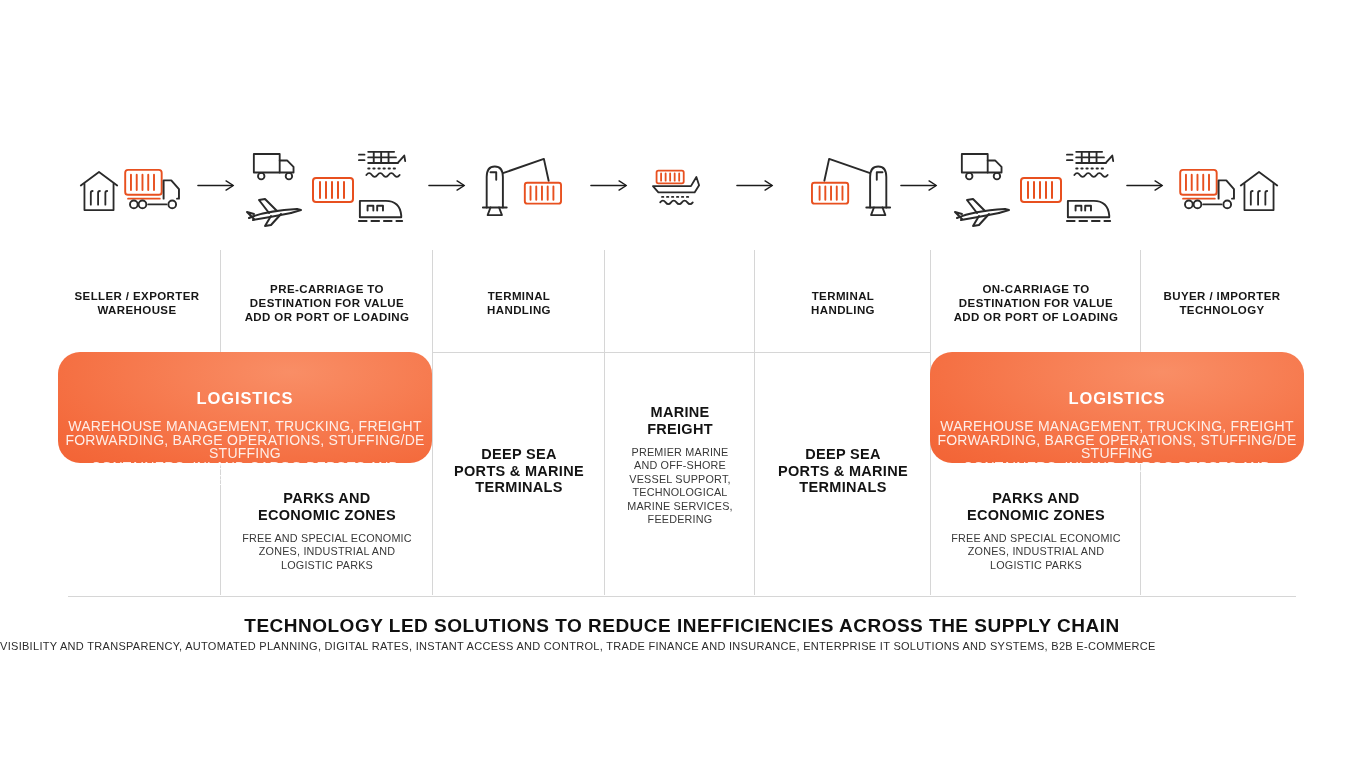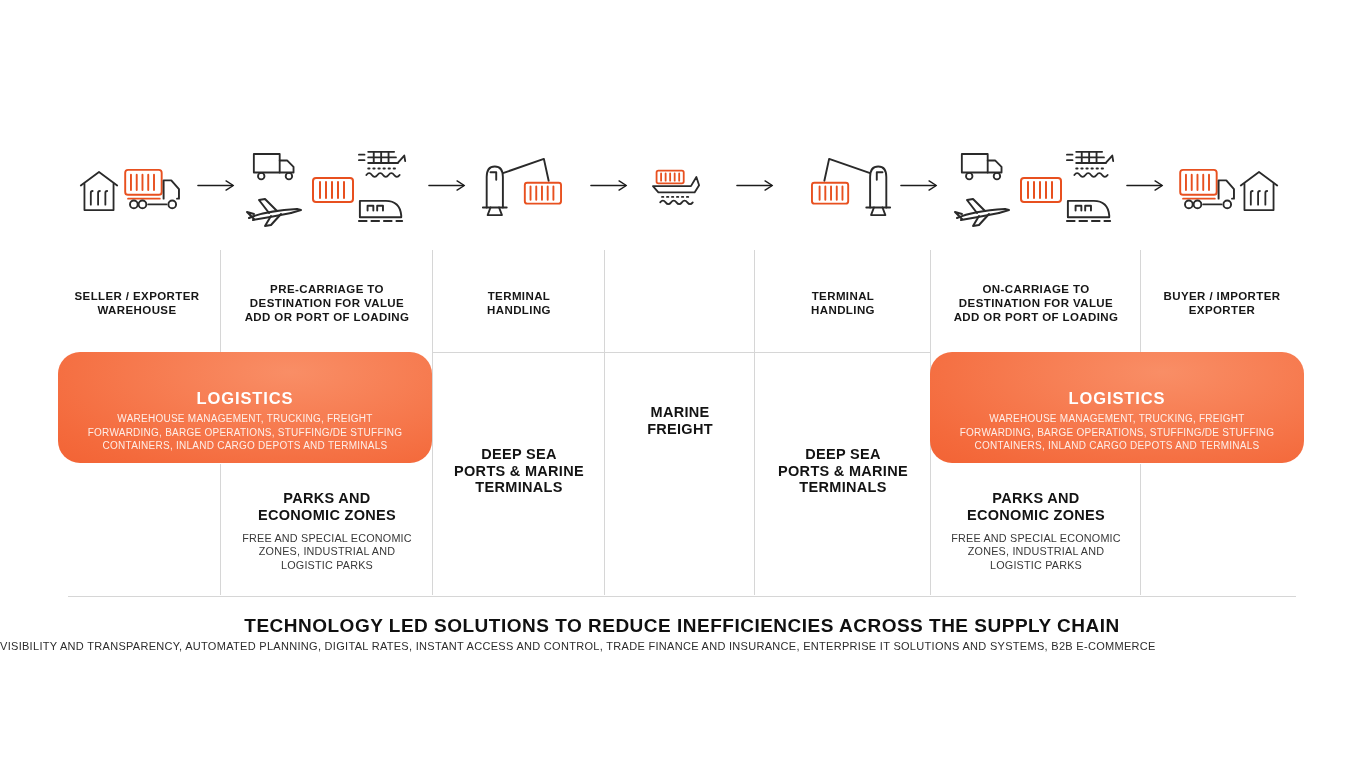--- a/index.html
+++ b/index.html
@@ -18,21 +18,21 @@
   
   .stage-label{position:absolute;top:274px;height:58px;display:flex;align-items:center;justify-content:center;
     text-align:center;font-weight:700;font-size:11.5px;line-height:14px;letter-spacing:.4px;color:#161616;
     white-space:pre-line;}
 
   
   .logistics-card{position:absolute;top:352px;width:374px;height:111px;border-radius:22px;
     background:radial-gradient(130% 170% at 62% 18%, #f98e66 0%, #f46a3c 55%, #ee5222 100%);
     color:#ffffff;text-align:center;box-sizing:border-box;padding-top:37px;}
   .logistics-card .card-title{font-weight:700;font-size:16.5px;letter-spacing:.9px;}
-  .logistics-card .card-body{margin-top:4px;font-size:10px;line-height:13.5px;letter-spacing:.25px;
+  .logistics-card .card-body{margin-top:12px;font-size:14px;line-height:13.5px;letter-spacing:.25px;
     color:rgba(255,255,255,.88);white-space:pre-line;}
 
   
   .block{position:absolute;text-align:center;}
   .block-title{font-weight:700;font-size:14.5px;line-height:16.5px;letter-spacing:.3px;color:#131313;white-space:pre-line;}
   .block-body{margin-top:9px;font-size:10.8px;line-height:13.4px;letter-spacing:.2px;color:#383838;white-space:pre-line;}
 
   
   .footer-title{position:absolute;left:0;top:615px;width:1364px;text-align:center;
     font-weight:700;font-size:19px;letter-spacing:.5px;color:#101010;}
@@ -246,21 +246,21 @@
 DESTINATION FOR VALUE
 ADD OR PORT OF LOADING</div>
   <div class="stage-label" style="left:434px;width:170px">TERMINAL
 HANDLING</div>
   <div class="stage-label" style="left:756px;width:174px">TERMINAL
 HANDLING</div>
   <div class="stage-label" style="left:932px;width:208px">ON-CARRIAGE TO
 DESTINATION FOR VALUE
 ADD OR PORT OF LOADING</div>
   <div class="stage-label" style="left:1142px;width:160px">BUYER / IMPORTER
-EXPORTER</div>
+TECHNOLOGY</div>
 
   <div class="logistics-card" style="left:58px">
     <div class="card-title">LOGISTICS</div>
     <div class="card-body">WAREHOUSE MANAGEMENT, TRUCKING, FREIGHT
 FORWARDING, BARGE OPERATIONS, STUFFING/DE  STUFFING
 CONTAINERS, INLAND CARGO DEPOTS AND TERMINALS</div>
   </div>
   <div class="logistics-card" style="left:930px">
     <div class="card-title">LOGISTICS</div>
     <div class="card-body">WAREHOUSE MANAGEMENT, TRUCKING, FREIGHT
@@ -278,20 +278,26 @@
 
   <div class="block" style="left:434px;top:446px;width:170px">
     <div class="block-title">DEEP SEA
 PORTS &amp; MARINE
 TERMINALS</div>
   </div>
 
   <div class="block" style="left:606px;top:404px;width:148px">
     <div class="block-title">MARINE
 FREIGHT</div>
+    <div class="block-body">PREMIER MARINE
+AND OFF-SHORE
+VESSEL SUPPORT,
+TECHNOLOGICAL
+MARINE SERVICES,
+FEEDERING</div>
   </div>
 
   <div class="block" style="left:756px;top:446px;width:174px">
     <div class="block-title">DEEP SEA
 PORTS &amp; MARINE
 TERMINALS</div>
   </div>
 
   <div class="block" style="left:932px;top:490px;width:208px">
     <div class="block-title">PARKS AND

